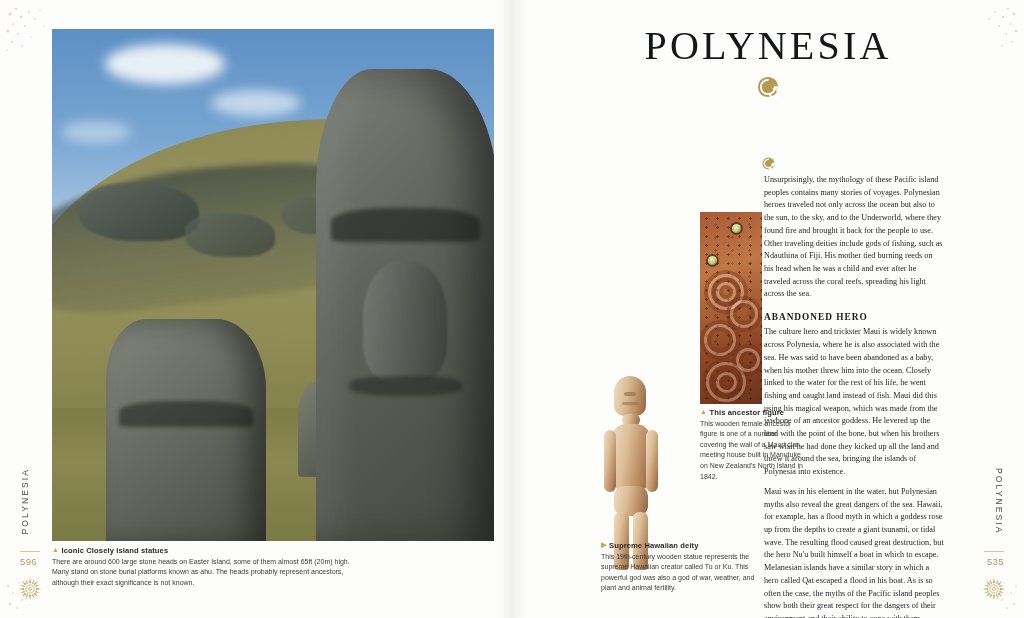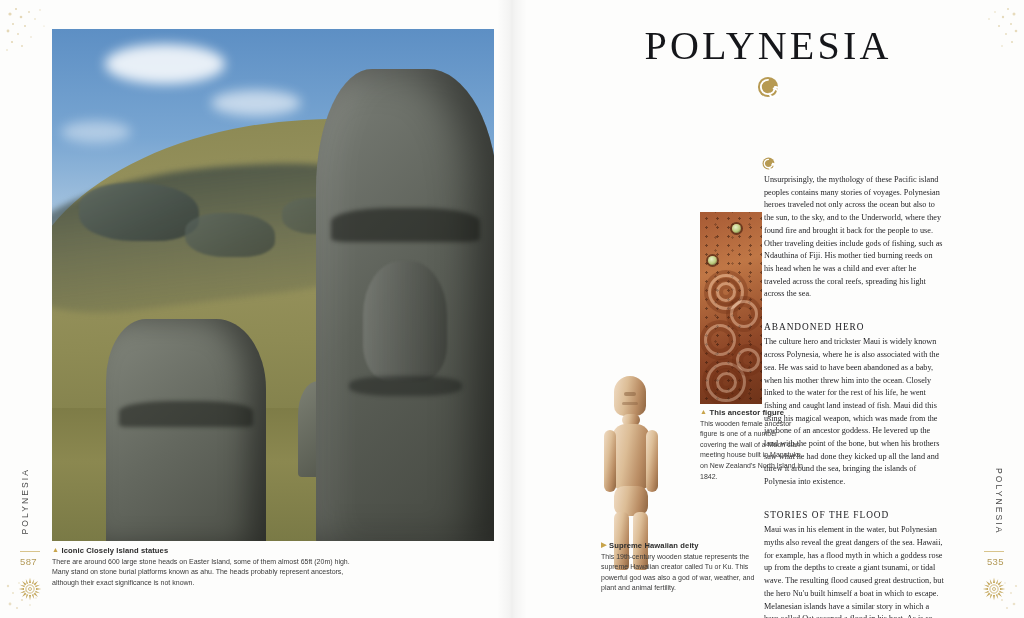--- a/index.html
+++ b/index.html
@@ -296,23 +296,23 @@
     font-size: 8.2px;
     line-height: 1.55;
     color: #1f1f22;
     text-align: left;
   }
   .col p { margin: 0 0 7px 0; }
   .subhead {
     font-size: 9.3px;
     letter-spacing: 1.0px;
     color: #1a1a1d;
-    margin: 19px 0 2px 0;
+    margin: 9px 0 2px 0;
     text-transform: uppercase;
-    font-weight: normal;
+    font-weight: bold;
   }
   .col-1 { left: 538px; top: 174px; width: 176px; }
   .col-2 { left: 764px; top: 174px; width: 180px; }
 
   .sc { font-variant: small-caps; font-size: 7.4px; letter-spacing: 0.4px; }
 
   
   .shape-wrap-left {
     float: left;
     width: 86px;
@@ -445,21 +445,21 @@
 
     <div class="caption-main cap">
       <div class="cap-title">
         <span class="tri">▲</span><span>Iconic Closely Island statues</span>
       </div>
       <p class="cap-body">There are around 600 large stone heads on Easter Island, some of them almost 65ft (20m) high. Many stand on stone burial platforms known as ahu. The heads probably represent ancestors, although their exact significance is not known.</p>
     </div>
 
     <div class="vrun vrun-left">POLYNESIA</div>
     <div class="folio-rule folio-rule-left"></div>
-    <div class="folio folio-left">587</div>
+    <div class="folio folio-left">596</div>
     <svg class="sunburst sun-left" viewBox="0 0 40 40">
       <g stroke="#c2a456" stroke-width="1" fill="none">
         <circle cx="20" cy="20" r="5.5"></circle>
         <circle cx="20" cy="20" r="2"></circle>
       </g>
       <g fill="#c2a456">
         <g id="rays"></g>
         <path d="M20 5 L21.3 12 L18.7 12 Z"></path>
           <path d="M20 35 L21.3 28 L18.7 28 Z"></path>
         <path d="M5 20 L12 21.3 L12 18.7 Z"></path>
@@ -555,21 +555,20 @@
 
   <svg class="koru-small" viewBox="0 0 24 24">
     <circle cx="12" cy="12" r="11" fill="#b79a52"></circle>
     <path d="M12 4.2 A7.8 7.8 0 1 0 19.8 12 A6.2 6.2 0 1 1 13.6 18.2 A4.6 4.6 0 1 0 18.2 13.6" fill="none" stroke="#ffffff" stroke-width="2.4" stroke-linecap="round"></path>
   </svg>
 
   <div class="col col-2">
     <p>Unsurprisingly, the mythology of these Pacific island peoples contains many stories of voyages. Polynesian heroes traveled not only across the ocean but also to the sun, to the sky, and to the Underworld, where they found fire and brought it back for the people to use. Other traveling deities include gods of fishing, such as Ndauthina of Fiji. His mother tied burning reeds on his head when he was a child and ever after he traveled across the coral reefs, spreading his light across the sea.</p>
     <h3 class="subhead">ABANDONED HERO</h3>
     <p>The culture hero and trickster Maui is widely known across Polynesia, where he is also associated with the sea. He was said to have been abandoned as a baby, when his mother threw him into the ocean. Closely linked to the water for the rest of his life, he went fishing and caught land instead of fish. Maui did this using his magical weapon, which was made from the jawbone of an ancestor goddess. He levered up the land with the point of the bone, but when his brothers saw what he had done they kicked up all the land and threw it around the sea, bringing the islands of Polynesia into existence.</p>
-    <h3 class="subhead">STORIES OF THE FLOOD</h3>
     <p>Maui was in his element in the water, but Polynesian myths also reveal the great dangers of the sea. Hawaii, for example, has a flood myth in which a goddess rose up from the depths to create a giant tsunami, or tidal wave. The resulting flood caused great destruction, but the hero Nu'u built himself a boat in which to escape. Melanesian islands have a similar story in which a hero called Qat escaped a flood in his boat. As is so often the case, the myths of the Pacific island peoples show both their great respect for the dangers of their environment and their ability to cope with them.</p>
   </div>
 
   <div class="carving">
     <div class="dots"></div>
     <div class="eye" style="left:32px;top:12px;"></div>
     <div class="eye" style="left:8px;top:44px;"></div>
     <div class="spiral" style="left:8px;top:62px;width:30px;height:30px;"></div>
     <div class="spiral" style="left:16px;top:70px;width:14px;height:14px;"></div>
     <div class="spiral" style="left:30px;top:88px;width:22px;height:22px;"></div>

